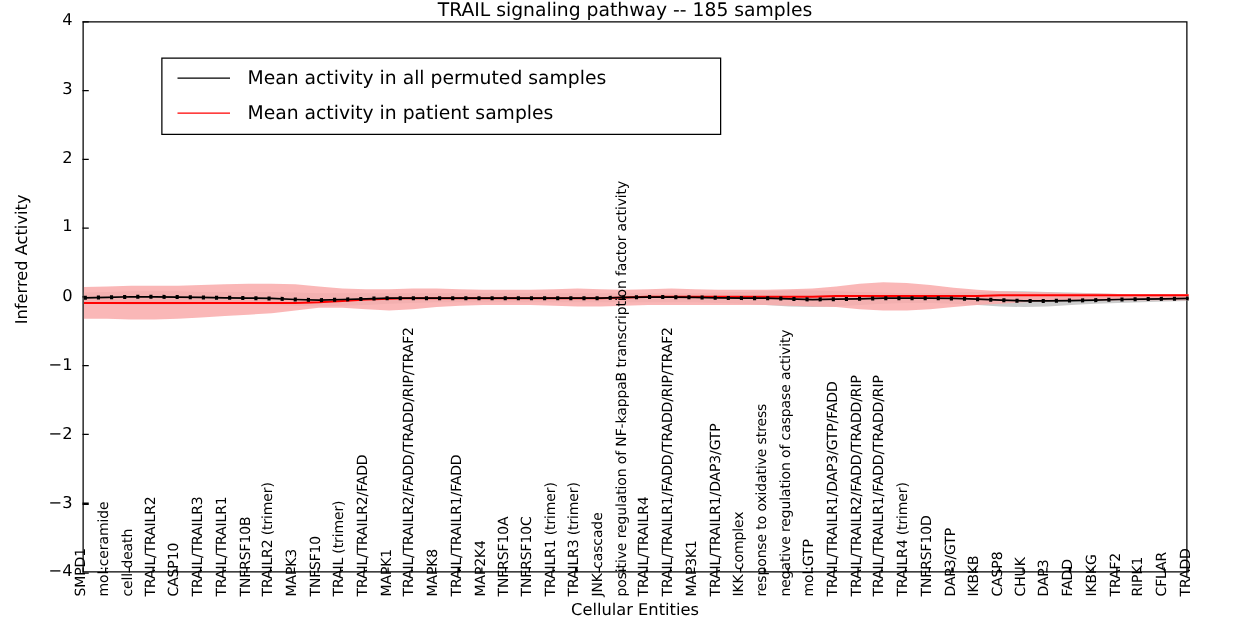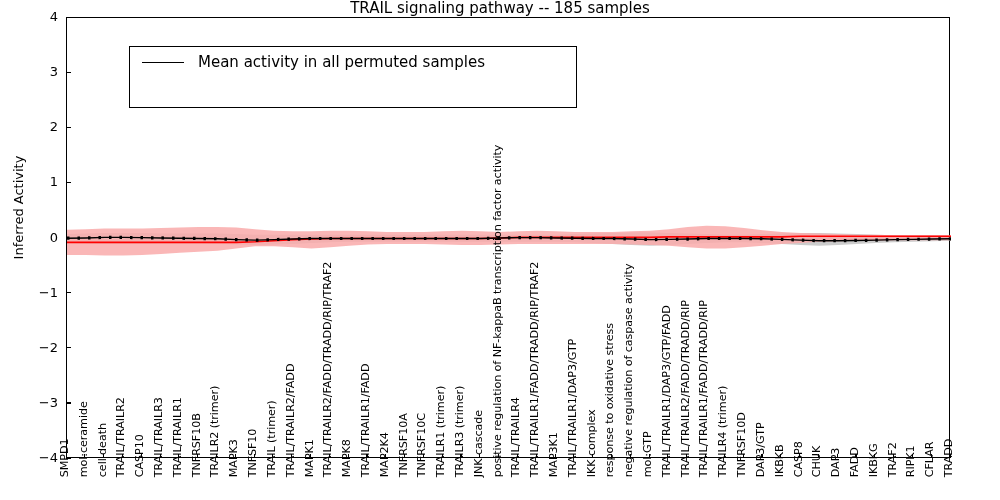--- a/index.html
+++ b/index.html
@@ -167,20 +167,21 @@
   }
 </style>
 </head>
 <body>
 
 <div id="figure">
 
   <div id="chart-title">TRAIL signaling pathway -- 185 samples</div>
 
   <div id="ylabel">Inferred Activity</div>
+  <div id="xlabel">Cellular Entities</div>
 
   <div id="ytick-wrap">
       <div class="ytick-label" style="top: 10px;">4</div>
       <div class="ytick-mark" style="left: 66px; top: 16.5px;"></div>
       <div class="ytick-label" style="top: 65.125px;">3</div>
       <div class="ytick-mark" style="left: 66px; top: 71.625px;"></div>
       <div class="ytick-label" style="top: 120.25px;">2</div>
       <div class="ytick-mark" style="left: 66px; top: 126.75px;"></div>
       <div class="ytick-label" style="top: 175.375px;">1</div>
       <div class="ytick-mark" style="left: 66px; top: 181.875px;"></div>
@@ -210,20 +211,24 @@
       <g>
         <path id="line-permuted-solid" fill="none" stroke="#000000" stroke-width="1.4" d="M0.00 220.22 L18.81 219.95 L37.62 219.40 L56.43 219.40 L75.23 219.67 L94.04 219.95 L112.85 220.22 L131.66 220.50 L150.47 220.78 L169.28 221.60 L188.09 222.15 L206.89 221.60 L225.70 221.05 L244.51 220.50 L263.32 220.50 L282.13 220.50 L300.94 220.50 L319.74 220.50 L338.55 220.50 L357.36 220.50 L376.17 220.50 L394.98 220.50 L413.79 220.50 L432.60 219.95 L451.40 219.67 L470.21 219.67 L489.02 219.95 L507.83 220.22 L526.64 220.50 L545.45 220.50 L564.26 221.05 L583.06 221.60 L601.87 221.33 L620.68 221.05 L639.49 220.50 L658.30 220.50 L677.11 220.50 L695.91 220.78 L714.72 221.33 L733.53 222.15 L752.34 222.71 L771.15 222.71 L789.96 222.43 L808.77 222.15 L827.57 221.60 L846.38 221.33 L865.19 221.05 L884.00 220.78 "></path>
         <path id="line-permuted-dots" fill="none" stroke="#000000" stroke-width="3.2" stroke-linecap="butt" stroke-dasharray="2.5 8" d="M0.00 220.22 L18.81 219.95 L37.62 219.40 L56.43 219.40 L75.23 219.67 L94.04 219.95 L112.85 220.22 L131.66 220.50 L150.47 220.78 L169.28 221.60 L188.09 222.15 L206.89 221.60 L225.70 221.05 L244.51 220.50 L263.32 220.50 L282.13 220.50 L300.94 220.50 L319.74 220.50 L338.55 220.50 L357.36 220.50 L376.17 220.50 L394.98 220.50 L413.79 220.50 L432.60 219.95 L451.40 219.67 L470.21 219.67 L489.02 219.95 L507.83 220.22 L526.64 220.50 L545.45 220.50 L564.26 221.05 L583.06 221.60 L601.87 221.33 L620.68 221.05 L639.49 220.50 L658.30 220.50 L677.11 220.50 L695.91 220.78 L714.72 221.33 L733.53 222.15 L752.34 222.71 L771.15 222.71 L789.96 222.43 L808.77 222.15 L827.57 221.60 L846.38 221.33 L865.19 221.05 L884.00 220.78 "></path>
       </g>
     </svg>
 
     <div id="legend-box">
       <div class="legend-row r0">
         <div class="legend-line" style="border-top-color:#000000"></div>
         <div class="legend-text">Mean activity in all permuted samples</div>
+      </div>
+      <div class="legend-row r1">
+        <div class="legend-line" style="border-top-color:#ff0000"></div>
+        <div class="legend-text">Mean activity in patient samples</div>
       </div>
     </div>
   </div>
 
   <div id="xtick-wrap">
       <div class="xtick-mark" style="left: 65.5px; top: 454px;"></div>
       <div class="xtick-label" style="left: 70px; bottom: 23px;">SMPD1</div>
       <div class="xtick-mark" style="left: 84.3085px; top: 454px;"></div>
       <div class="xtick-label" style="left: 88.8085px; bottom: 23px;">mol:ceramide</div>
       <div class="xtick-mark" style="left: 103.117px; top: 454px;"></div>

